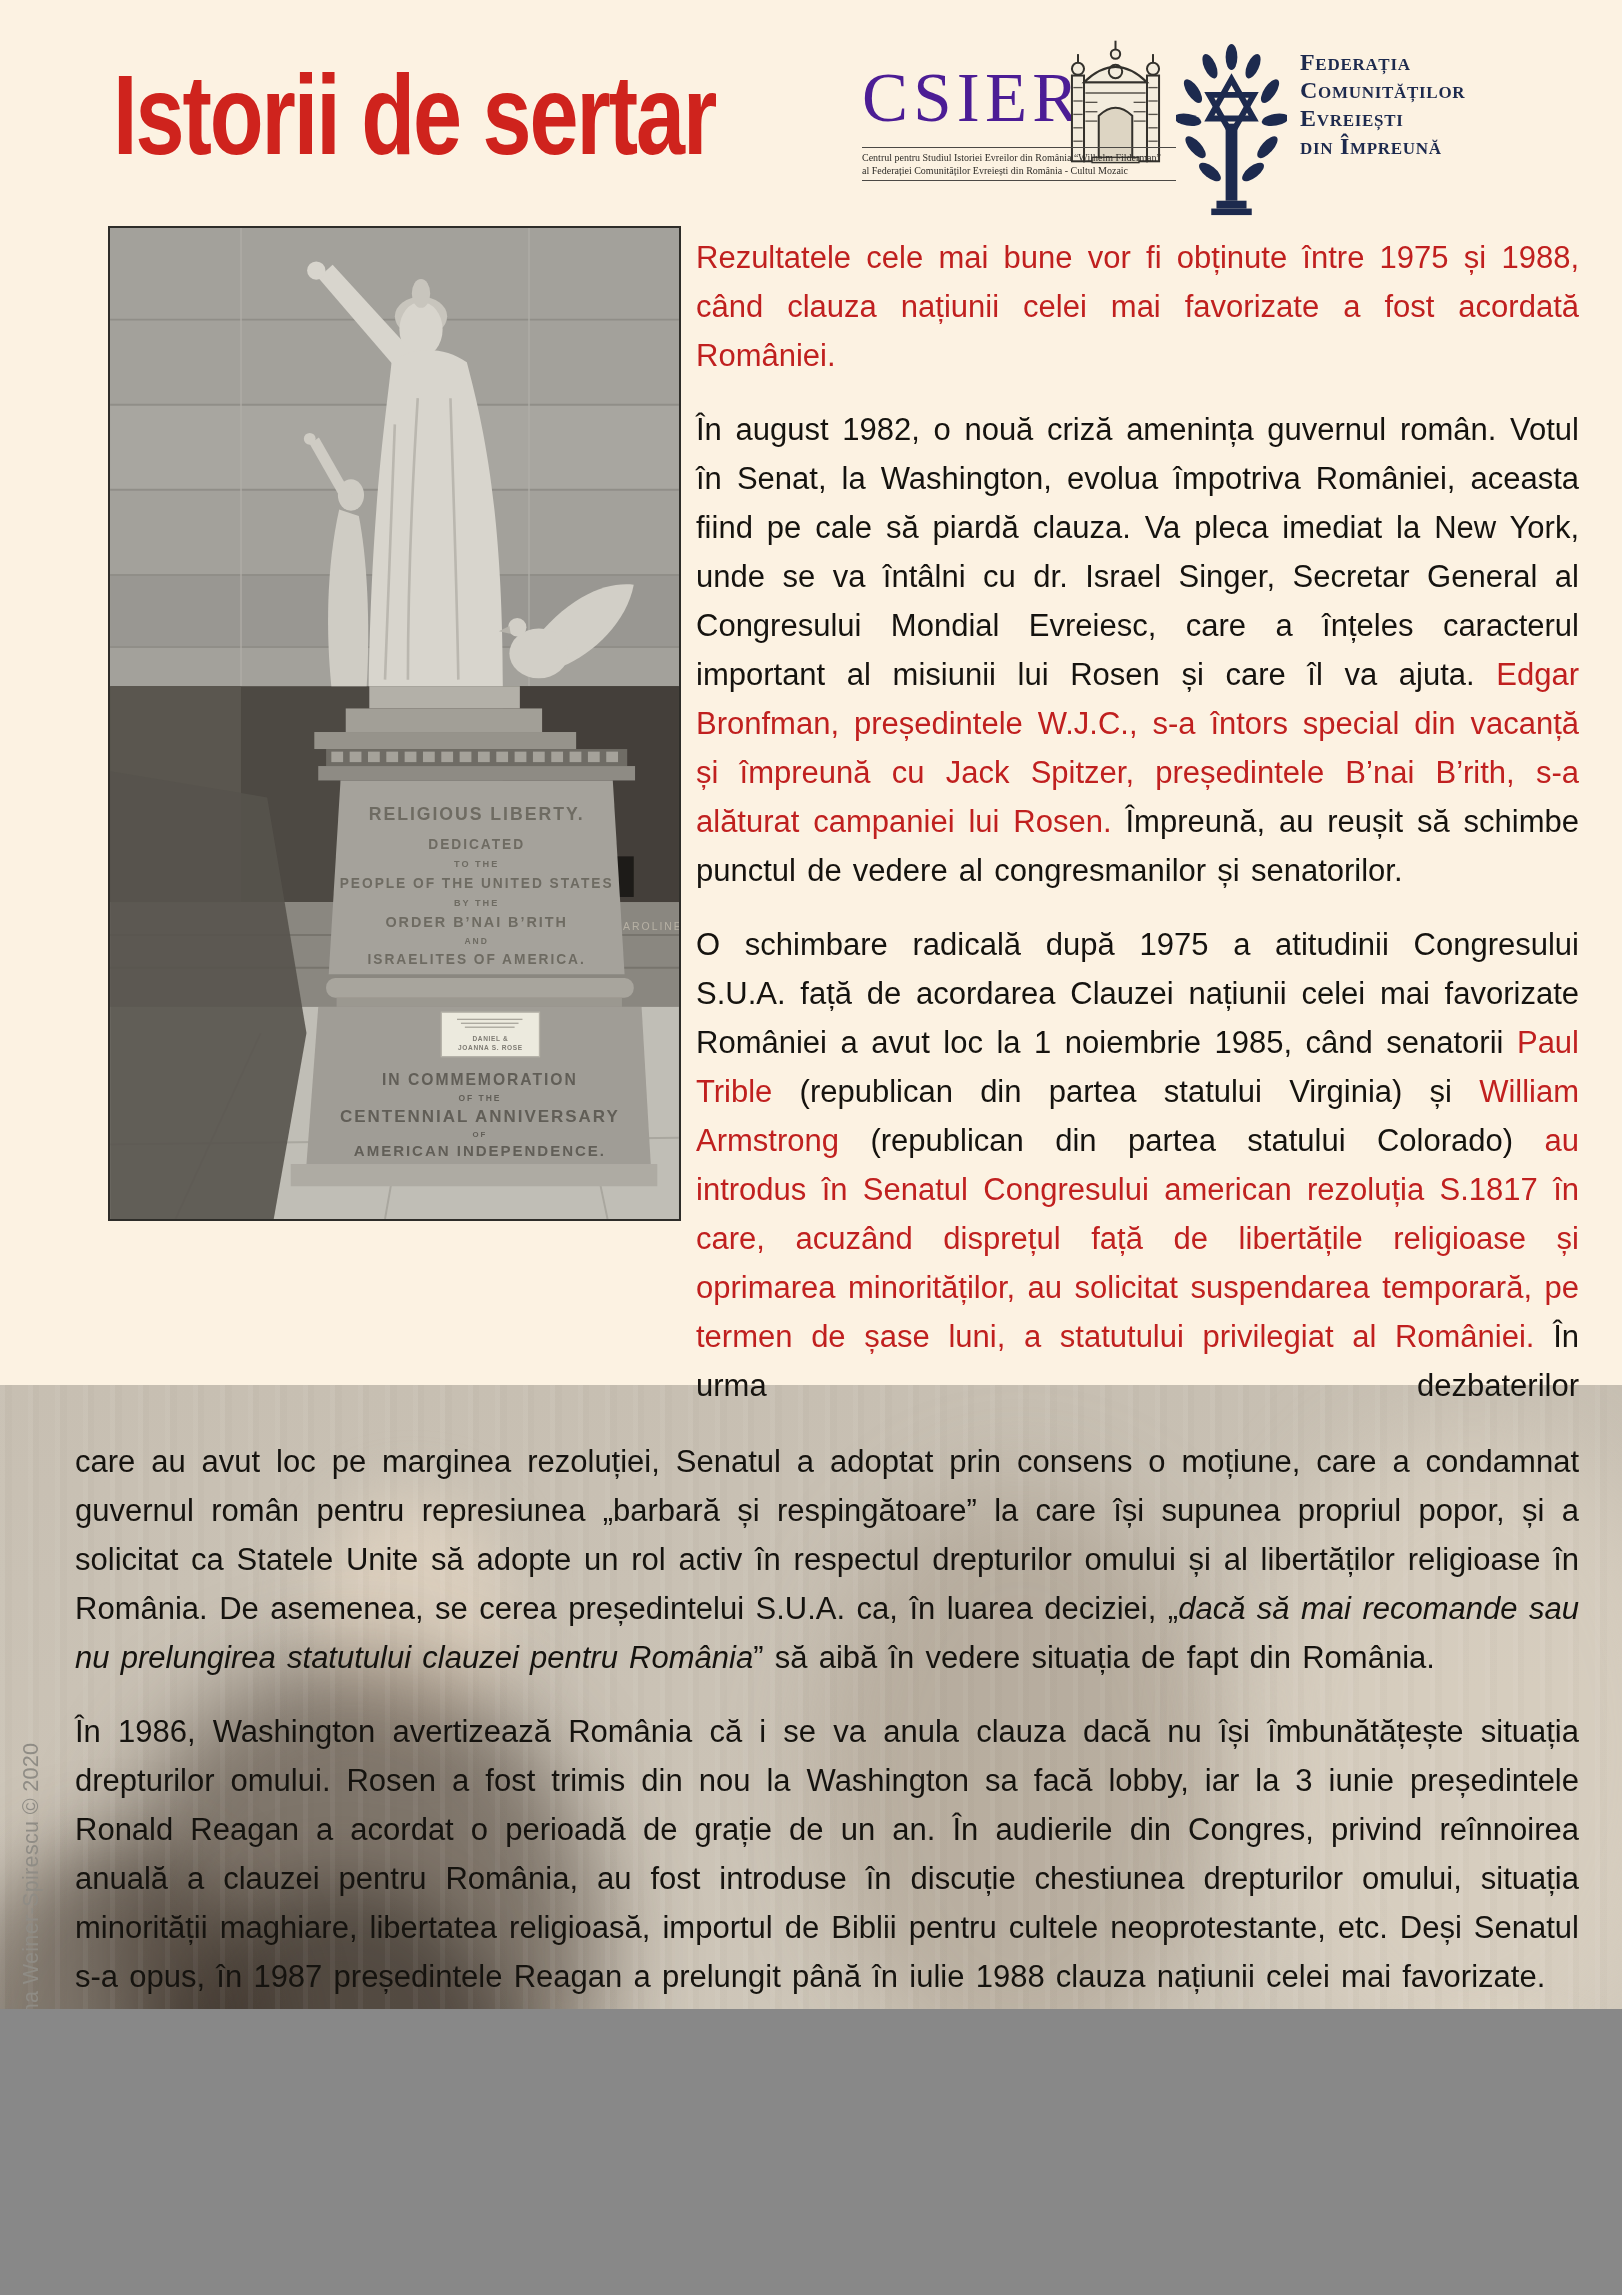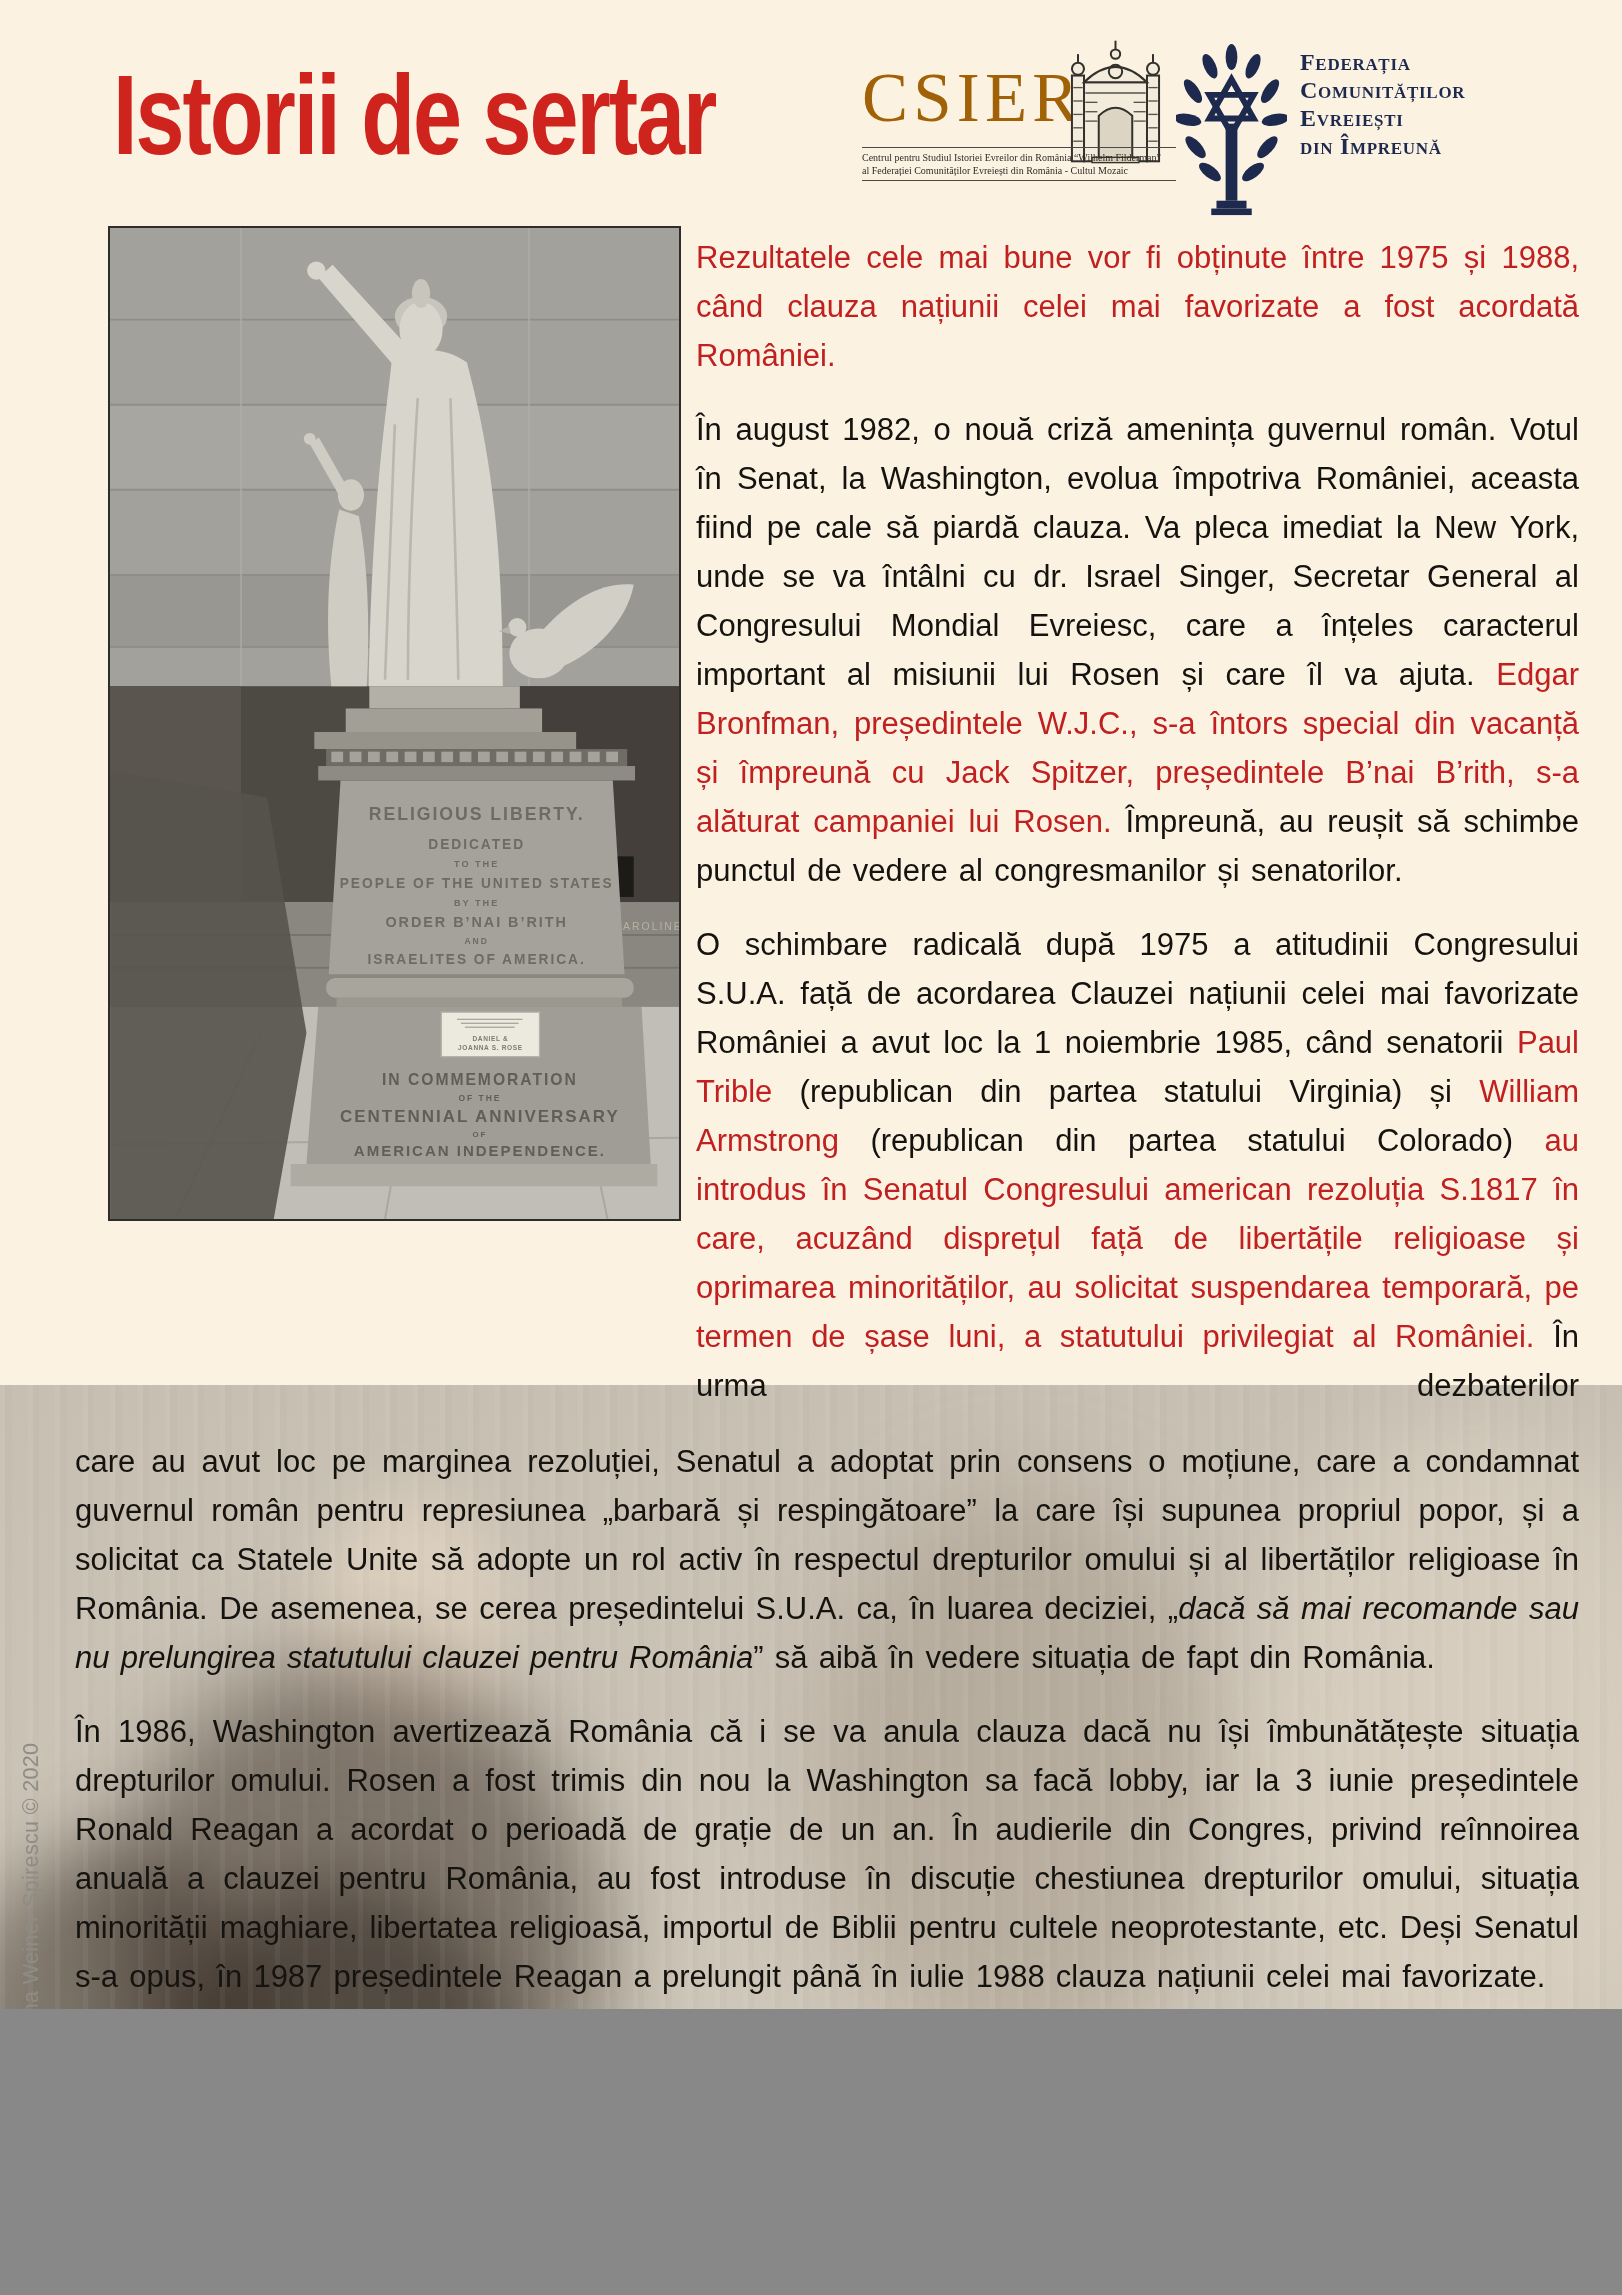--- a/index.html
+++ b/index.html
@@ -6,21 +6,21 @@
   #page{position:relative;width:1623px;height:2009px;background:#fcf2e2;
         font-family:"Liberation Sans",sans-serif;overflow:hidden;margin:0 auto;}
   .abs{position:absolute;}
 
   
   .title{left:113px;top:50px;font-size:113px;font-weight:bold;color:#cf231d;
          letter-spacing:-2.6px;transform:scaleX(.78);transform-origin:0 0;white-space:nowrap;}
 
   .csier{left:862px;top:34px;width:314px;height:141px;}
   .csier-word{position:absolute;left:0;top:25px;font-family:"Liberation Serif",serif;
-         font-size:69px;color:#a16207;letter-spacing:5.2px;}
+         font-size:69px;color:#4c1d95;letter-spacing:5.2px;}
   .csier-building{position:absolute;right:2.6px;top:0;}
   .csier-sub{position:absolute;left:0;top:113px;width:314px;border-top:1.3px solid #4b4945;
          border-bottom:1.3px solid #4b4945;padding:2.6px 0 3.3px 0;text-align:left;
          font-family:"Liberation Serif",serif;font-size:10px;color:#2e2c28;line-height:13px;}
 
   .fcer{left:1176px;top:44px;width:353px;height:131px;}
   .fcer-text{position:absolute;left:124px;top:3.9px;font-family:"Liberation Serif",serif;
          font-variant:small-caps;font-weight:bold;font-size:24px;line-height:28px;
          color:#1d2a4e;letter-spacing:0.7px;}
 

